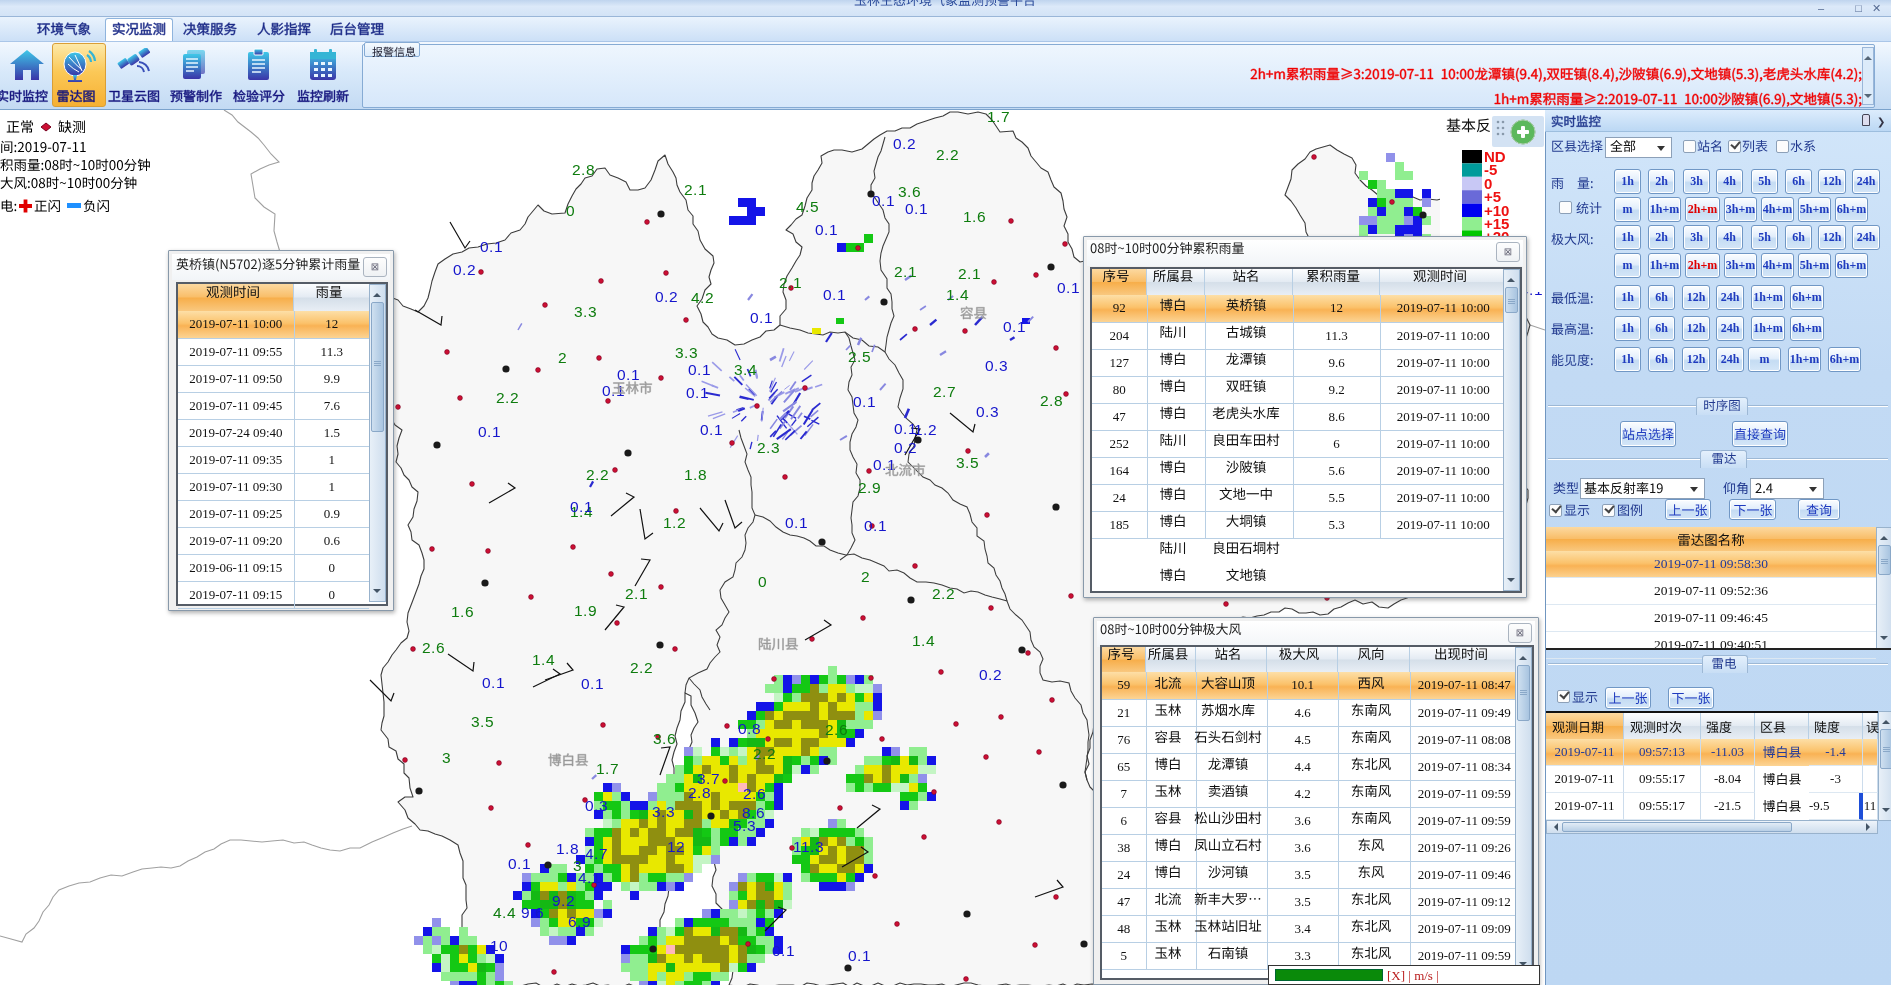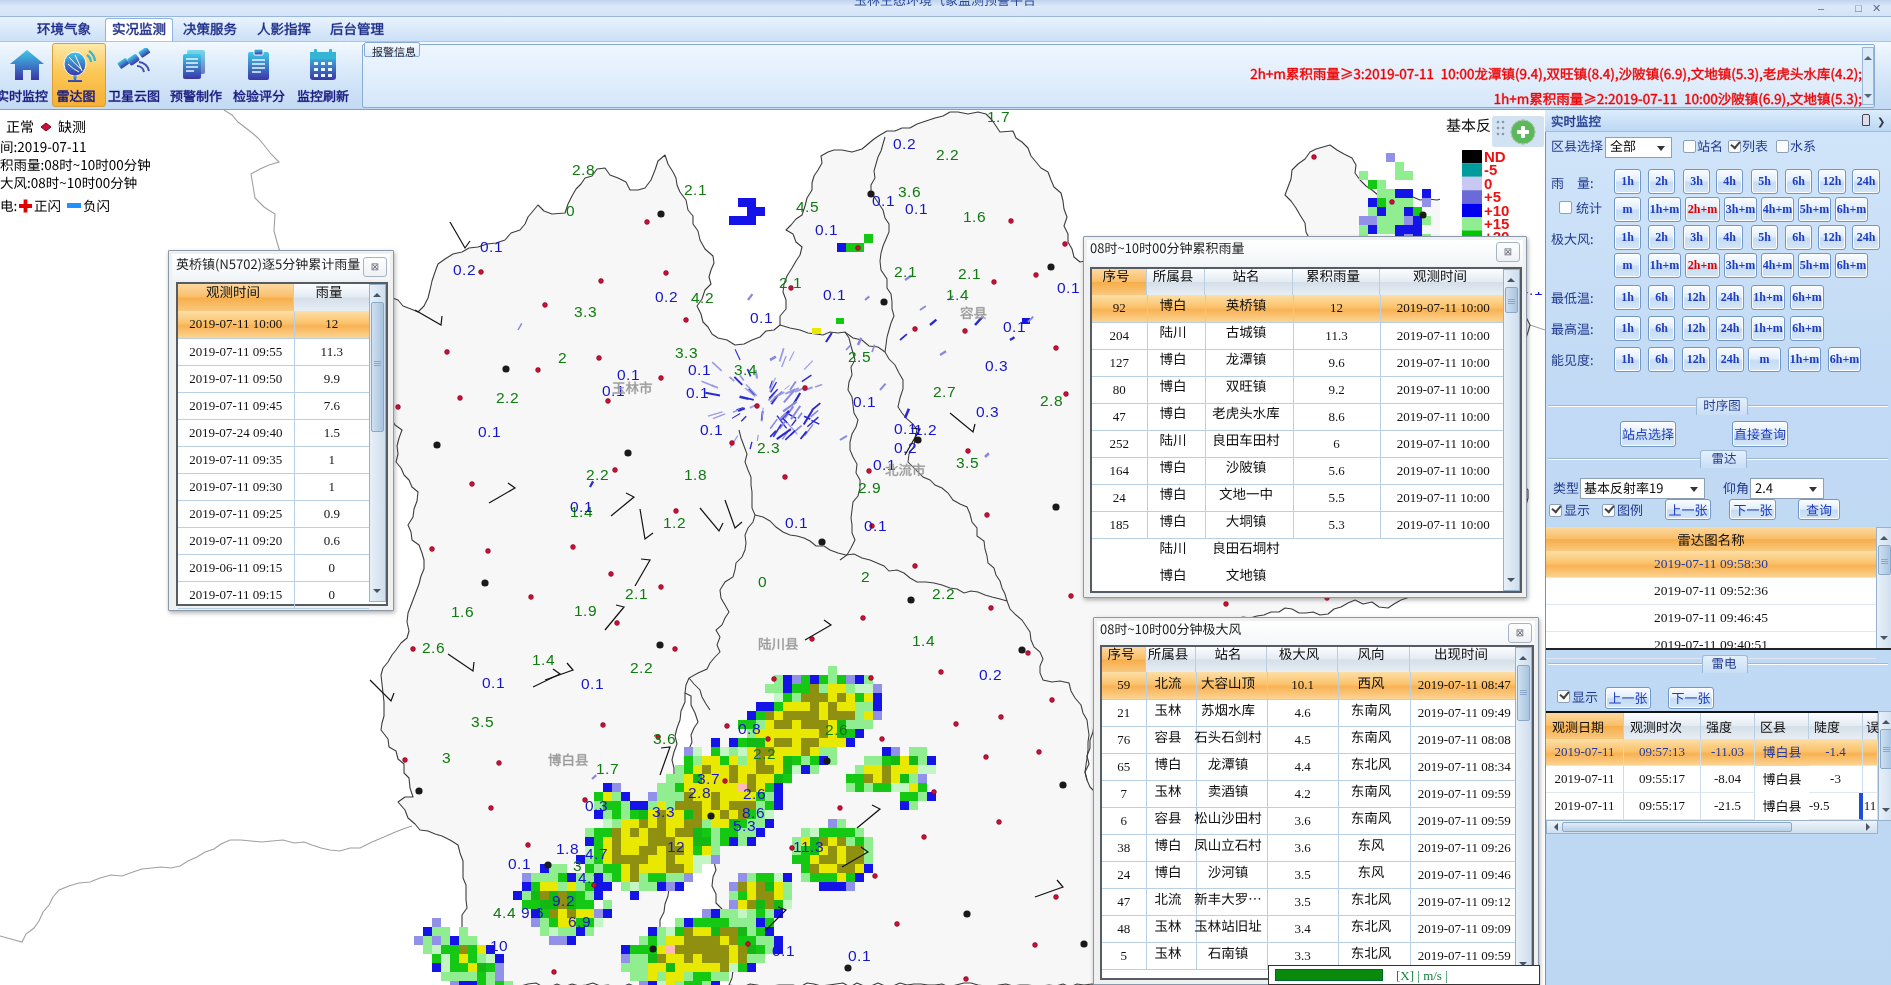--- a/index.html
+++ b/index.html
@@ -1888,21 +1888,21 @@
       </table>
       <div class="vsb" style="right:0;top:0;height:328px">
         <div class="arr" style="top:4px;border-bottom-color:#456"></div>
         <div class="thumb" style="top:17px;height:56px"></div>
         <div class="arr" style="bottom:4px;border-top-color:#456"></div>
       </div>
     </div>
   </div>
 <div style="position:absolute;left:1268px;top:965px;width:272px;height:20px;background:#fff;border:1px solid #333;z-index:10">
     <div style="position:absolute;left:6px;top:3px;width:108px;height:12px;background:#0a8a0a;border:1px solid #063"></div>
-    <div style="position:absolute;left:127px;top:2px;font-size:13px;font-family:Liberation Serif;color:#15803d">[X] | m/s |</div>
+    <div style="position:absolute;left:118px;top:2px;font-size:13px;font-family:Liberation Serif;color:#b91c1c">[X] | m/s |</div>
   </div>
 <svg id="cjk" xmlns="http://www.w3.org/2000/svg" width="1891" height="985">
     <defs>
       <path id="u7389" d="M625 264C687 205 769 124 809 75L866 125C824 172 741 250 679 306ZM144 427V354H454V33H52V-40H949V33H534V354H862V427H534V701H900V775H101V701H454V427Z"></path>
       <path id="u6797" d="M674 841V625H494V553H658C611 392 519 228 423 136C437 118 458 90 468 68C546 146 620 275 674 412V-78H749V419C793 288 851 164 913 88C927 107 952 133 971 146C890 233 813 394 768 553H940V625H749V841ZM234 841V625H54V553H221C182 414 105 260 29 175C42 157 62 127 70 106C131 176 190 293 234 414V-78H307V441C348 388 400 319 422 282L471 347C447 377 339 502 307 533V553H450V625H307V841Z"></path>
       <path id="u751F" d="M239 824C201 681 136 542 54 453C73 443 106 421 121 408C159 453 194 510 226 573H463V352H165V280H463V25H55V-48H949V25H541V280H865V352H541V573H901V646H541V840H463V646H259C281 697 300 752 315 807Z"></path>
       <path id="u6001" d="M381 409C440 375 511 323 543 286L610 329C573 367 503 417 444 449ZM270 241V45C270 -37 300 -58 416 -58C441 -58 624 -58 650 -58C746 -58 770 -27 780 99C759 104 728 115 712 128C706 25 698 10 645 10C604 10 450 10 420 10C355 10 344 16 344 45V241ZM410 265C467 212 537 138 568 90L630 131C596 178 525 249 467 299ZM750 235C800 150 851 36 868 -35L940 -9C921 62 868 173 816 256ZM154 241C135 161 100 59 54 -6L122 -40C166 28 199 136 221 219ZM466 844C461 795 455 746 444 699H56V629H424C377 499 278 391 45 333C61 316 80 287 88 269C347 339 454 471 504 629C579 449 710 328 907 274C918 295 940 326 958 343C778 384 651 485 582 629H948V699H522C532 746 539 794 544 844Z"></path>
       <path id="u73AF" d="M677 494C752 410 841 295 881 224L942 271C900 340 808 452 734 534ZM36 102 55 31C137 61 243 98 343 135L331 203L230 167V413H319V483H230V702H340V772H41V702H160V483H56V413H160V143ZM391 776V703H646C583 527 479 371 354 271C372 257 401 227 413 212C482 273 546 351 602 440V-77H676V577C695 618 713 660 728 703H944V776Z"></path>
       <path id="u5883" d="M485 300H801V234H485ZM485 415H801V350H485ZM587 833C596 813 606 789 614 767H397V704H900V767H692C683 792 670 822 657 846ZM748 692C739 661 722 617 706 584H537L575 594C569 621 553 663 539 694L477 680C490 651 503 612 509 584H367V520H927V584H773C788 611 803 644 817 675ZM415 468V181H519C506 65 463 7 299 -25C314 -38 333 -66 338 -83C522 -40 574 36 590 181H681V33C681 -21 688 -37 705 -49C721 -62 751 -66 774 -66C787 -66 827 -66 842 -66C861 -66 889 -64 903 -59C921 -53 933 -43 940 -26C947 -11 951 31 953 72C933 78 906 90 893 103C892 62 891 32 888 18C885 5 878 -1 870 -4C864 -7 849 -7 836 -7C822 -7 798 -7 788 -7C775 -7 766 -6 760 -3C753 1 752 10 752 26V181H873V468ZM34 129 59 53C143 86 251 128 353 170L338 238L233 199V525H330V596H233V828H160V596H50V525H160V172C113 155 69 140 34 129Z"></path>
       <path id="u6C14" d="M254 590V527H853V590ZM257 842C209 697 126 558 28 470C47 460 80 437 95 425C156 486 214 570 262 663H927V729H294C308 760 321 792 332 824ZM153 448V382H698C709 123 746 -79 879 -79C939 -79 956 -32 963 87C946 97 925 114 910 131C908 47 902 -5 884 -5C806 -6 778 219 771 448Z"></path>

